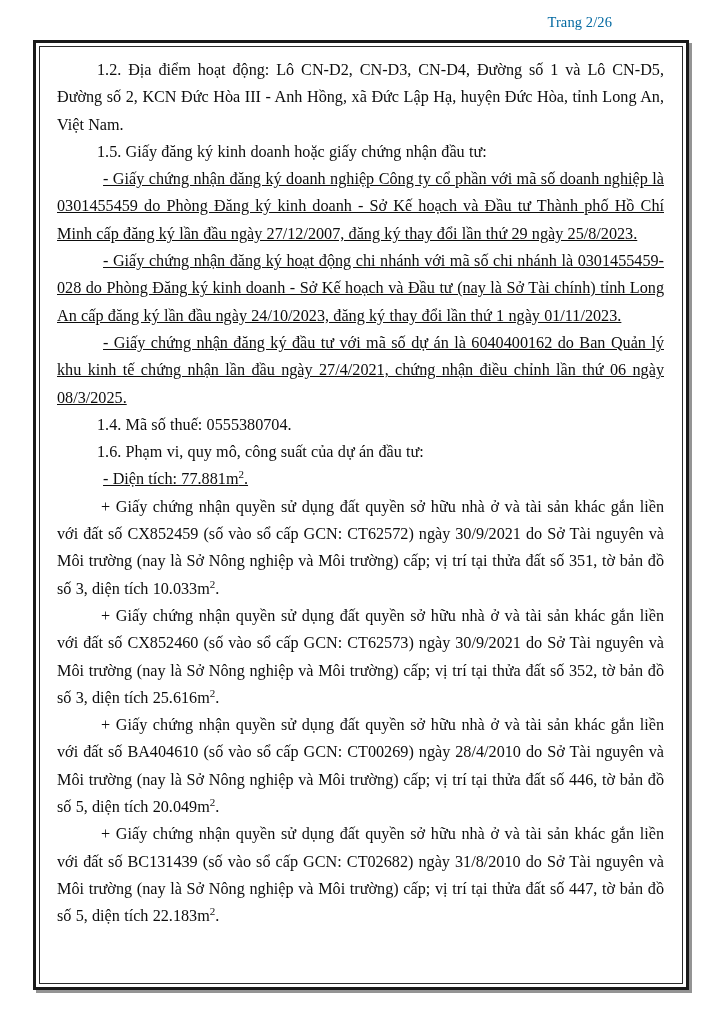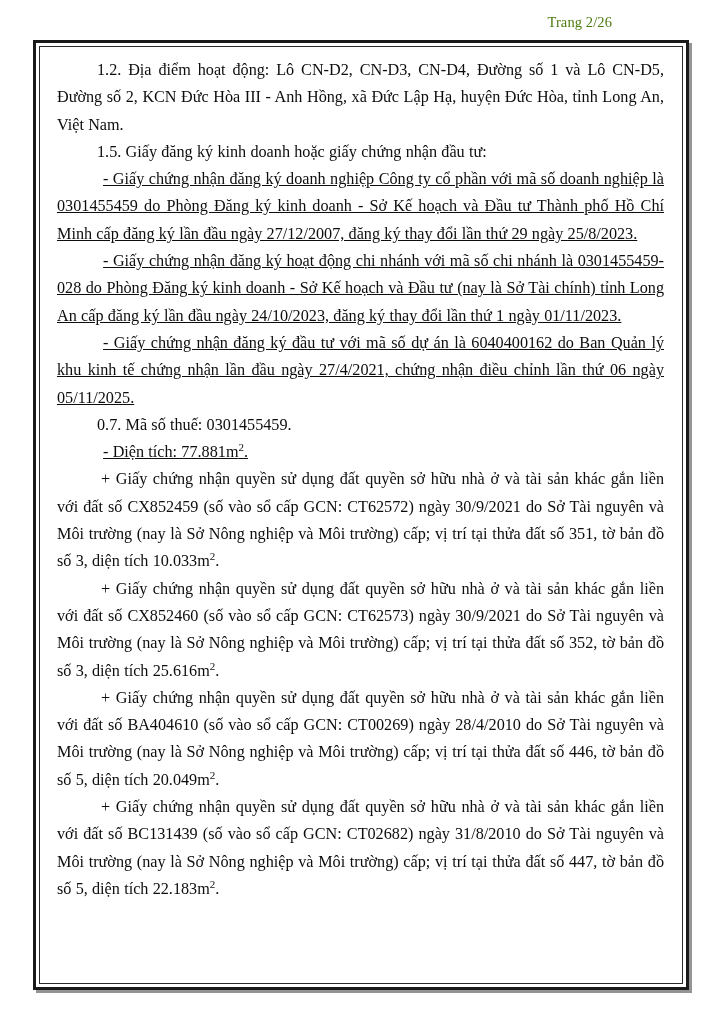--- a/index.html
+++ b/index.html
@@ -20,21 +20,21 @@
     position: absolute;
     top: 14px;
     left: 0;
     width: 652px;
     height: 24px;
     padding-right: 40px;
     box-sizing: border-box;
     text-align: right;
     font-family: "Liberation Serif", "DejaVu Serif", serif;
     font-size: 14.5px;
-    color: #4d7c0f;
+    color: #0369a1;
     letter-spacing: 0.1px;
   }
 
   
   .page-frame {
     position: absolute;
     left: 33px;
     top: 40px;
     width: 656px;
     height: 950px;
@@ -97,22 +97,23 @@
 
 <div class="page-header">Trang 2/26</div>
 
 <div class="page-frame">
   <div class="page-frame-inner">
     <div class="doc-body">
         <p class="para">1.2. Địa điểm hoạt động: Lô CN-D2, CN-D3, CN-D4, Đường số 1 và Lô CN-D5, Đường số 2, KCN Đức Hòa III - Anh Hồng, xã Đức Lập Hạ, huyện Đức Hòa, tỉnh Long An, Việt Nam.</p>
         <p class="para">1.5. Giấy đăng ký kinh doanh hoặc giấy chứng nhận đầu tư:</p>
         <p class="para dash">- Giấy chứng nhận đăng ký doanh nghiệp Công ty cổ phần với mã số doanh nghiệp là 0301455459 do Phòng Đăng ký kinh doanh - Sở Kế hoạch và Đầu tư Thành phố Hồ Chí Minh cấp đăng ký lần đầu ngày 27/12/2007, đăng ký thay đổi lần thứ 29 ngày 25/8/2023.</p>
         <p class="para dash">- Giấy chứng nhận đăng ký hoạt động chi nhánh với mã số chi nhánh là 0301455459-028 do Phòng Đăng ký kinh doanh - Sở Kế hoạch và Đầu tư (nay là Sở Tài chính) tỉnh Long An cấp đăng ký lần đầu ngày 24/10/2023, đăng ký thay đổi lần thứ 1 ngày 01/11/2023.</p>
-        <p class="para dash">- Giấy chứng nhận đăng ký đầu tư với mã số dự án là 6040400162 do Ban Quản lý khu kinh tế chứng nhận lần đầu ngày 27/4/2021, chứng nhận điều chỉnh lần thứ 06 ngày 05/11/2025.</p>
-        <p class="para">0.7. Mã số thuế: 0301455459.</p>
+        <p class="para dash">- Giấy chứng nhận đăng ký đầu tư với mã số dự án là 6040400162 do Ban Quản lý khu kinh tế chứng nhận lần đầu ngày 27/4/2021, chứng nhận điều chỉnh lần thứ 06 ngày 08/3/2025.</p>
+        <p class="para">1.4. Mã số thuế: 0555380704.</p>
+        <p class="para">1.6. Phạm vi, quy mô, công suất của dự án đầu tư:</p>
         <p class="para dash">- Diện tích: 77.881m<sup>2</sup>.</p>
         <p class="para plus">+ Giấy chứng nhận quyền sử dụng đất quyền sở hữu nhà ở và tài sản khác gắn liền với đất số CX852459 (số vào sổ cấp GCN: CT62572) ngày 30/9/2021 do Sở Tài nguyên và Môi trường (nay là Sở Nông nghiệp và Môi trường) cấp; vị trí tại thửa đất số 351, tờ bản đồ số 3, diện tích 10.033m<sup>2</sup>.</p>
         <p class="para plus">+ Giấy chứng nhận quyền sử dụng đất quyền sở hữu nhà ở và tài sản khác gắn liền với đất số CX852460 (số vào sổ cấp GCN: CT62573) ngày 30/9/2021 do Sở Tài nguyên và Môi trường (nay là Sở Nông nghiệp và Môi trường) cấp; vị trí tại thửa đất số 352, tờ bản đồ số 3, diện tích 25.616m<sup>2</sup>.</p>
         <p class="para plus">+ Giấy chứng nhận quyền sử dụng đất quyền sở hữu nhà ở và tài sản khác gắn liền với đất số BA404610 (số vào sổ cấp GCN: CT00269) ngày 28/4/2010 do Sở Tài nguyên và Môi trường (nay là Sở Nông nghiệp và Môi trường) cấp; vị trí tại thửa đất số 446, tờ bản đồ số 5, diện tích 20.049m<sup>2</sup>.</p>
         <p class="para plus">+ Giấy chứng nhận quyền sử dụng đất quyền sở hữu nhà ở và tài sản khác gắn liền với đất số BC131439 (số vào sổ cấp GCN: CT02682) ngày 31/8/2010 do Sở Tài nguyên và Môi trường (nay là Sở Nông nghiệp và Môi trường) cấp; vị trí tại thửa đất số 447, tờ bản đồ số 5, diện tích 22.183m<sup>2</sup>.</p>
       </div>
   </div>
 </div>
 
 </body></html>

